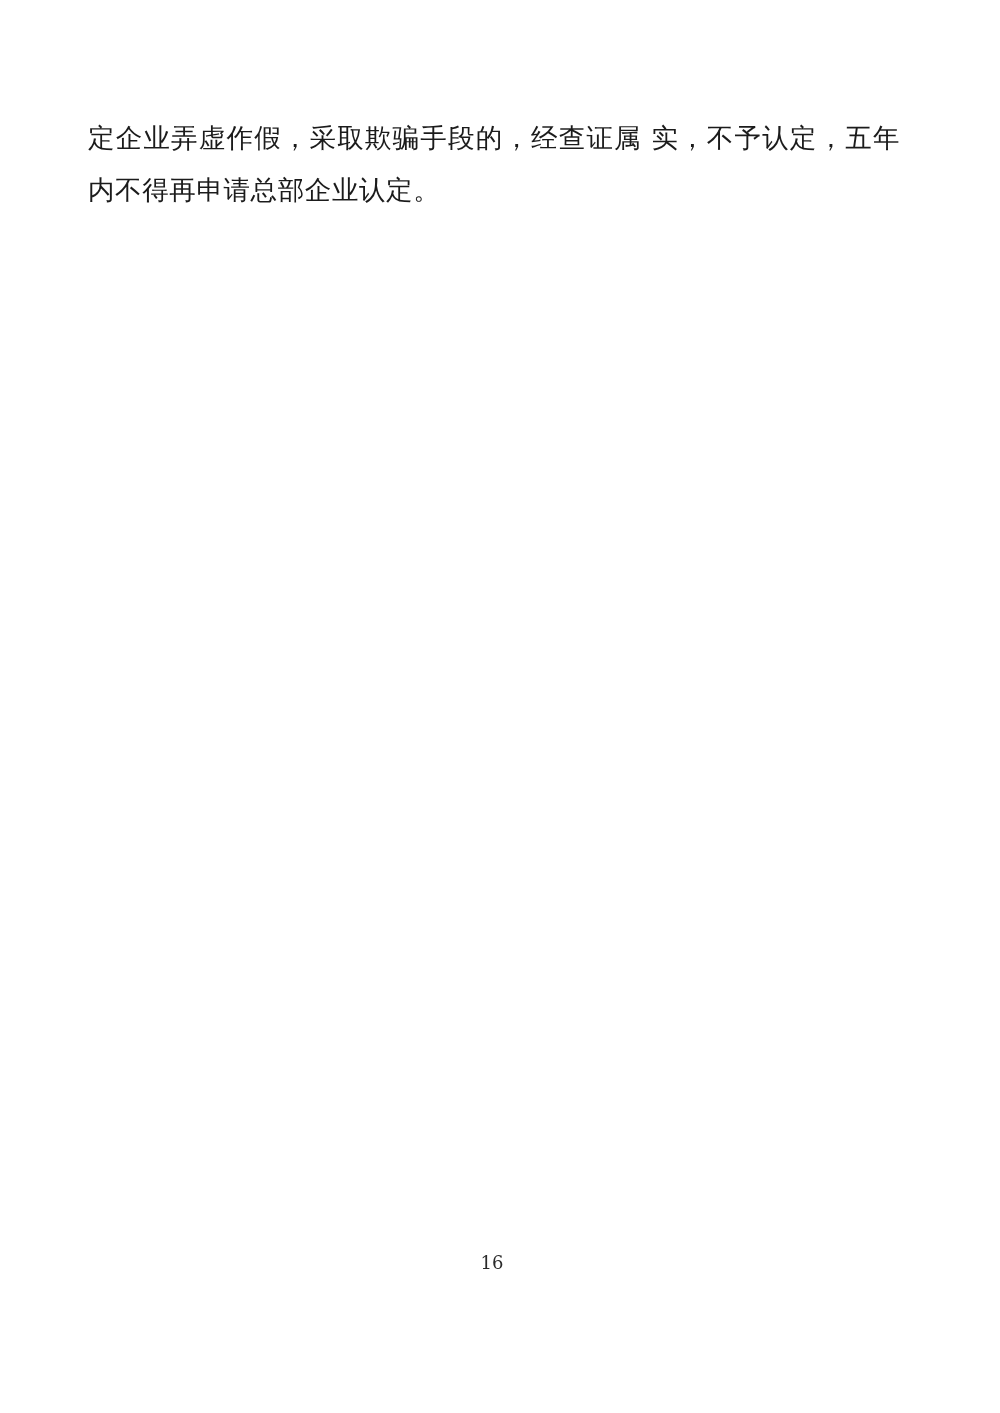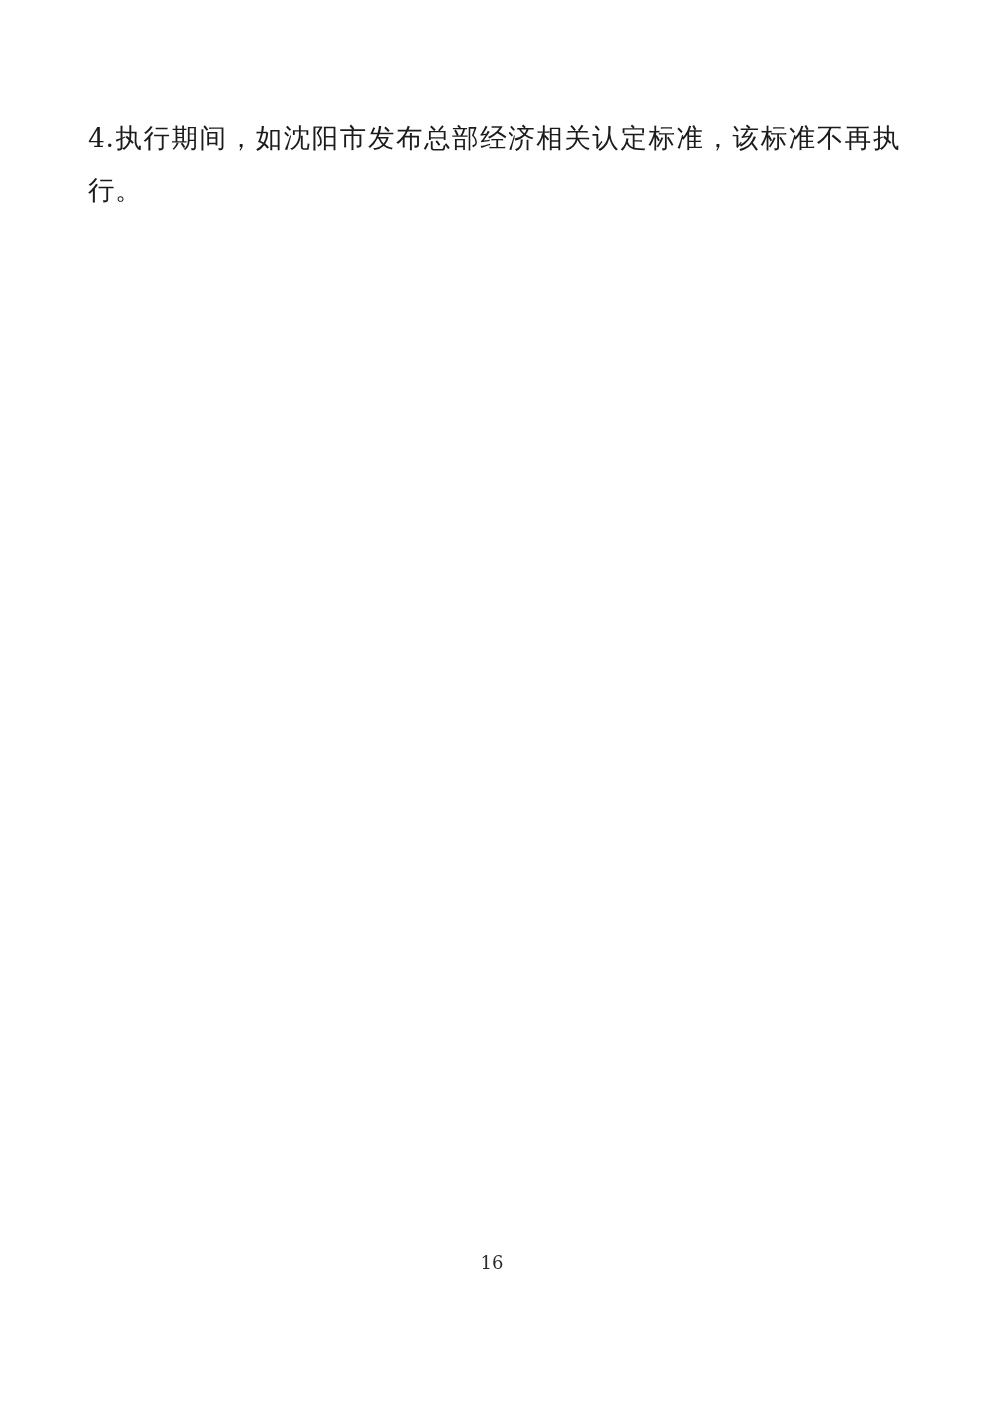--- a/index.html
+++ b/index.html
@@ -44,16 +44,16 @@
     font-family: "DejaVu Serif", "Liberation Serif", serif;
     font-size: 18px;
     color: #2a2a2a;
   }
 </style>
 </head>
 <body>
 
 <div class="page">
   <div class="content">
-    <p class="para">4.执行期间，如沈阳市发布总部经济相关认定标准，该标准不再执行。</p>
+    <p class="para">定企业弄虚作假，采取欺骗手段的，经查证属 实，不予认定，五年内不得再申请总部企业认定。</p>
   </div>
   <div class="page-number">16</div>
 </div>
 
 </body></html>

